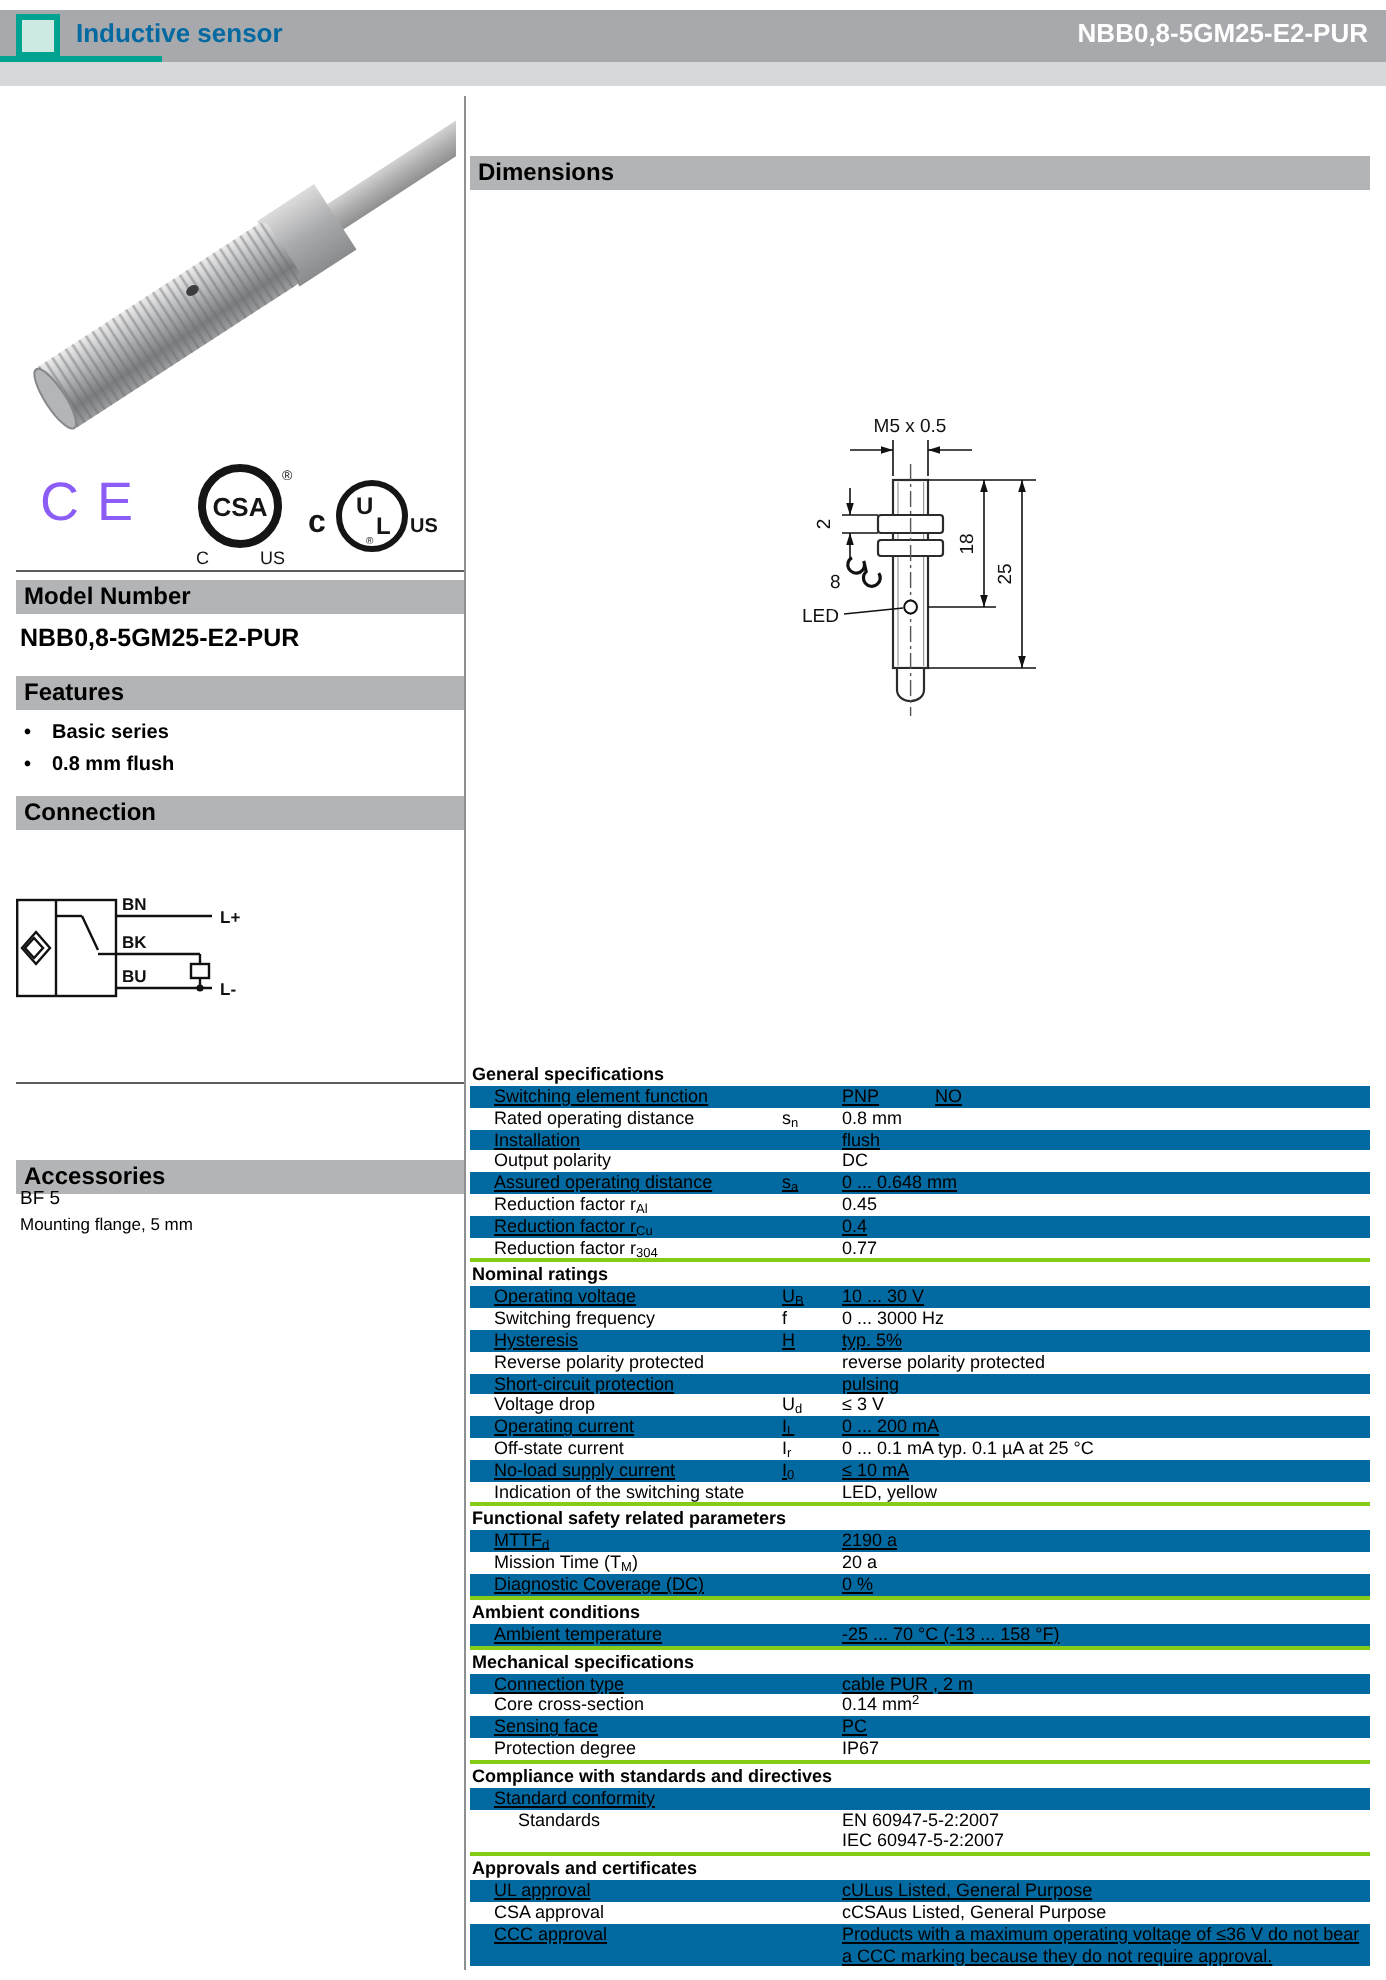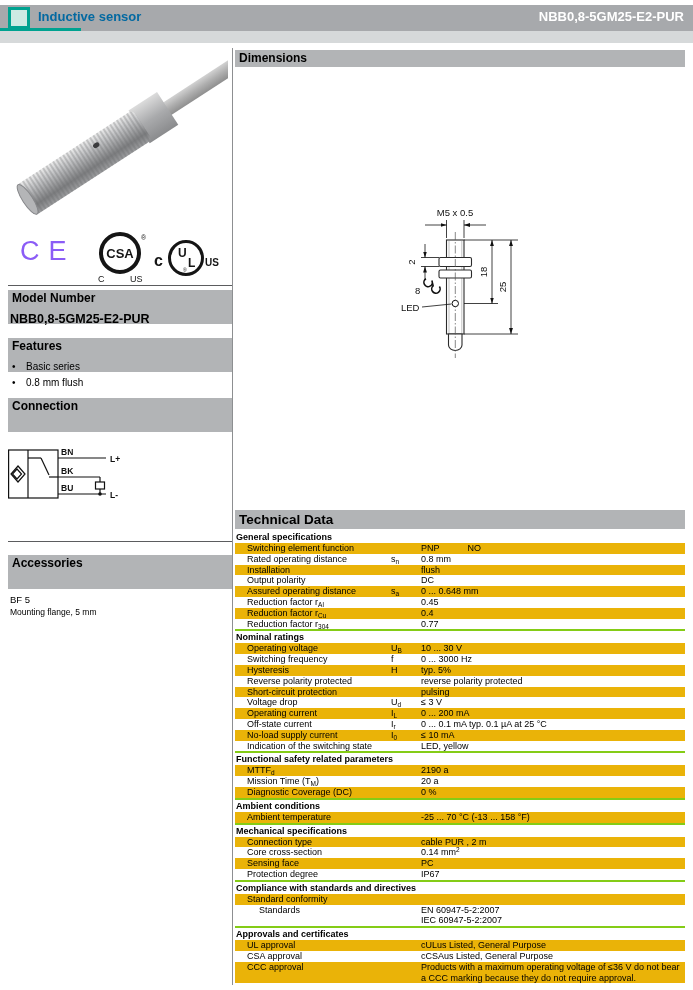--- a/index.html
+++ b/index.html
@@ -15,44 +15,44 @@
              background:#cdeae3;border:3px solid #00a290;}
   .hdr-title{position:absolute;left:38px;top:5px;height:23px;line-height:23px;
              font-size:13px;font-weight:bold;color:#0369a1;}
   .hdr-model{position:absolute;right:9px;top:5px;height:23px;line-height:23px;
              font-size:13px;font-weight:bold;color:#ffffff;}
 
   
   .v-divider{position:absolute;left:232px;top:48px;width:1px;height:937px;background:#8d8f91;}
   .hr-left{position:absolute;left:8px;width:224px;height:1px;background:#5b5c5e;}
 
-  .sec-bar{position:absolute;left:8px;width:224px;height:34px;background:#b2b4b6;
+  .sec-bar{position:absolute;left:8px;width:224px;height:17px;background:#b2b4b6;
            font-size:12px;font-weight:bold;line-height:17px;padding-left:4px;
            box-sizing:border-box;color:#000;}
   .sec-bar-r{position:absolute;left:235px;width:450px;height:17px;background:#b2b4b6;
            font-size:12px;font-weight:bold;line-height:17px;padding-left:4px;
-           box-sizing:border-box;color:#000;}
+           box-sizing:border-box;color:#000;margin-top:28px;}
   .tech-bar{height:19px;line-height:19px;font-size:13.5px;}
 
   .model-value{position:absolute;left:10px;top:312px;font-size:12.5px;font-weight:bold;}
-  .feat{position:absolute;left:12px;font-size:10px;font-weight:normal;}
+  .feat{position:absolute;left:12px;font-size:10px;font-weight:bold;}
   .feat .dot{display:inline-block;width:14px;}
   .acc-code{position:absolute;left:10px;top:594px;font-size:9.5px;font-weight:normal;}
   .acc-desc{position:absolute;left:10px;top:607px;font-size:8.5px;}
 
   .ce-mark{position:absolute;left:20px;top:236px;font-size:27px;letter-spacing:9px;
            color:#8b5cf6;font-weight:400;}
 
   
   #tech-table{position:absolute;left:235px;top:531px;width:450px;font-size:9px;color:#000;}
   .td-cat{font-weight:bold;height:12px;line-height:12px;border-top:2px solid #84cc16;
           padding-left:1px;background:#fff;}
   .td-cat.first{border-top:none;}
   .td-row{display:flex;min-height:10.8px;line-height:10.8px;background:#fff;}
-  .td-row.shade{background:#eab308;}
+  .td-row.shade{background:#0369a1;text-decoration:underline;}
   .c1{flex:none;width:144px;margin-left:12px;}
   .c1.ind2{margin-left:24px;width:132px;}
   .c2{flex:none;width:30px;}
   .c3{flex:1;}
   .v2{margin-left:28px;}
   sub{font-size:6.5px;line-height:0;vertical-align:-1.5px;}
   sup{font-size:6.5px;line-height:0;vertical-align:3px;}
 
   svg text{font-family:"Liberation Sans",sans-serif;}
 </style>
@@ -152,21 +152,21 @@
     <circle cx="92" cy="64" r="1.8" fill="#111"></circle>
     <text x="53" y="25" font-size="8.5" font-weight="600" fill="#111">BN</text>
     <text x="53" y="44" font-size="8.5" font-weight="600" fill="#111">BK</text>
     <text x="53" y="61" font-size="8.5" font-weight="600" fill="#111">BU</text>
     <text x="102" y="31.5" font-size="8.5" font-weight="600" fill="#111">L+</text>
     <text x="102" y="67.5" font-size="8.5" font-weight="600" fill="#111">L-</text>
   </svg>
 
   <div class="hr-left" style="top:541px"></div>
 
-  <div class="sec-bar" style="top:555px">Accessories</div>
+  <div class="sec-bar" style="top:580px">Accessories</div>
   <div class="acc-code">BF 5</div>
   <div class="acc-desc">Mounting flange, 5 mm</div>
 
   <div class="sec-bar-r" style="top:50px">Dimensions</div>
 
   <svg style="position:absolute;left:385px;top:198px;" width="190" height="165" viewBox="0 0 190 165">
     <defs>
       <marker id="arR" markerWidth="8" markerHeight="6" refX="7.5" refY="3" orient="auto">
         <polygon points="0,0.6 7.5,3 0,5.4" fill="#111"></polygon>
       </marker>

